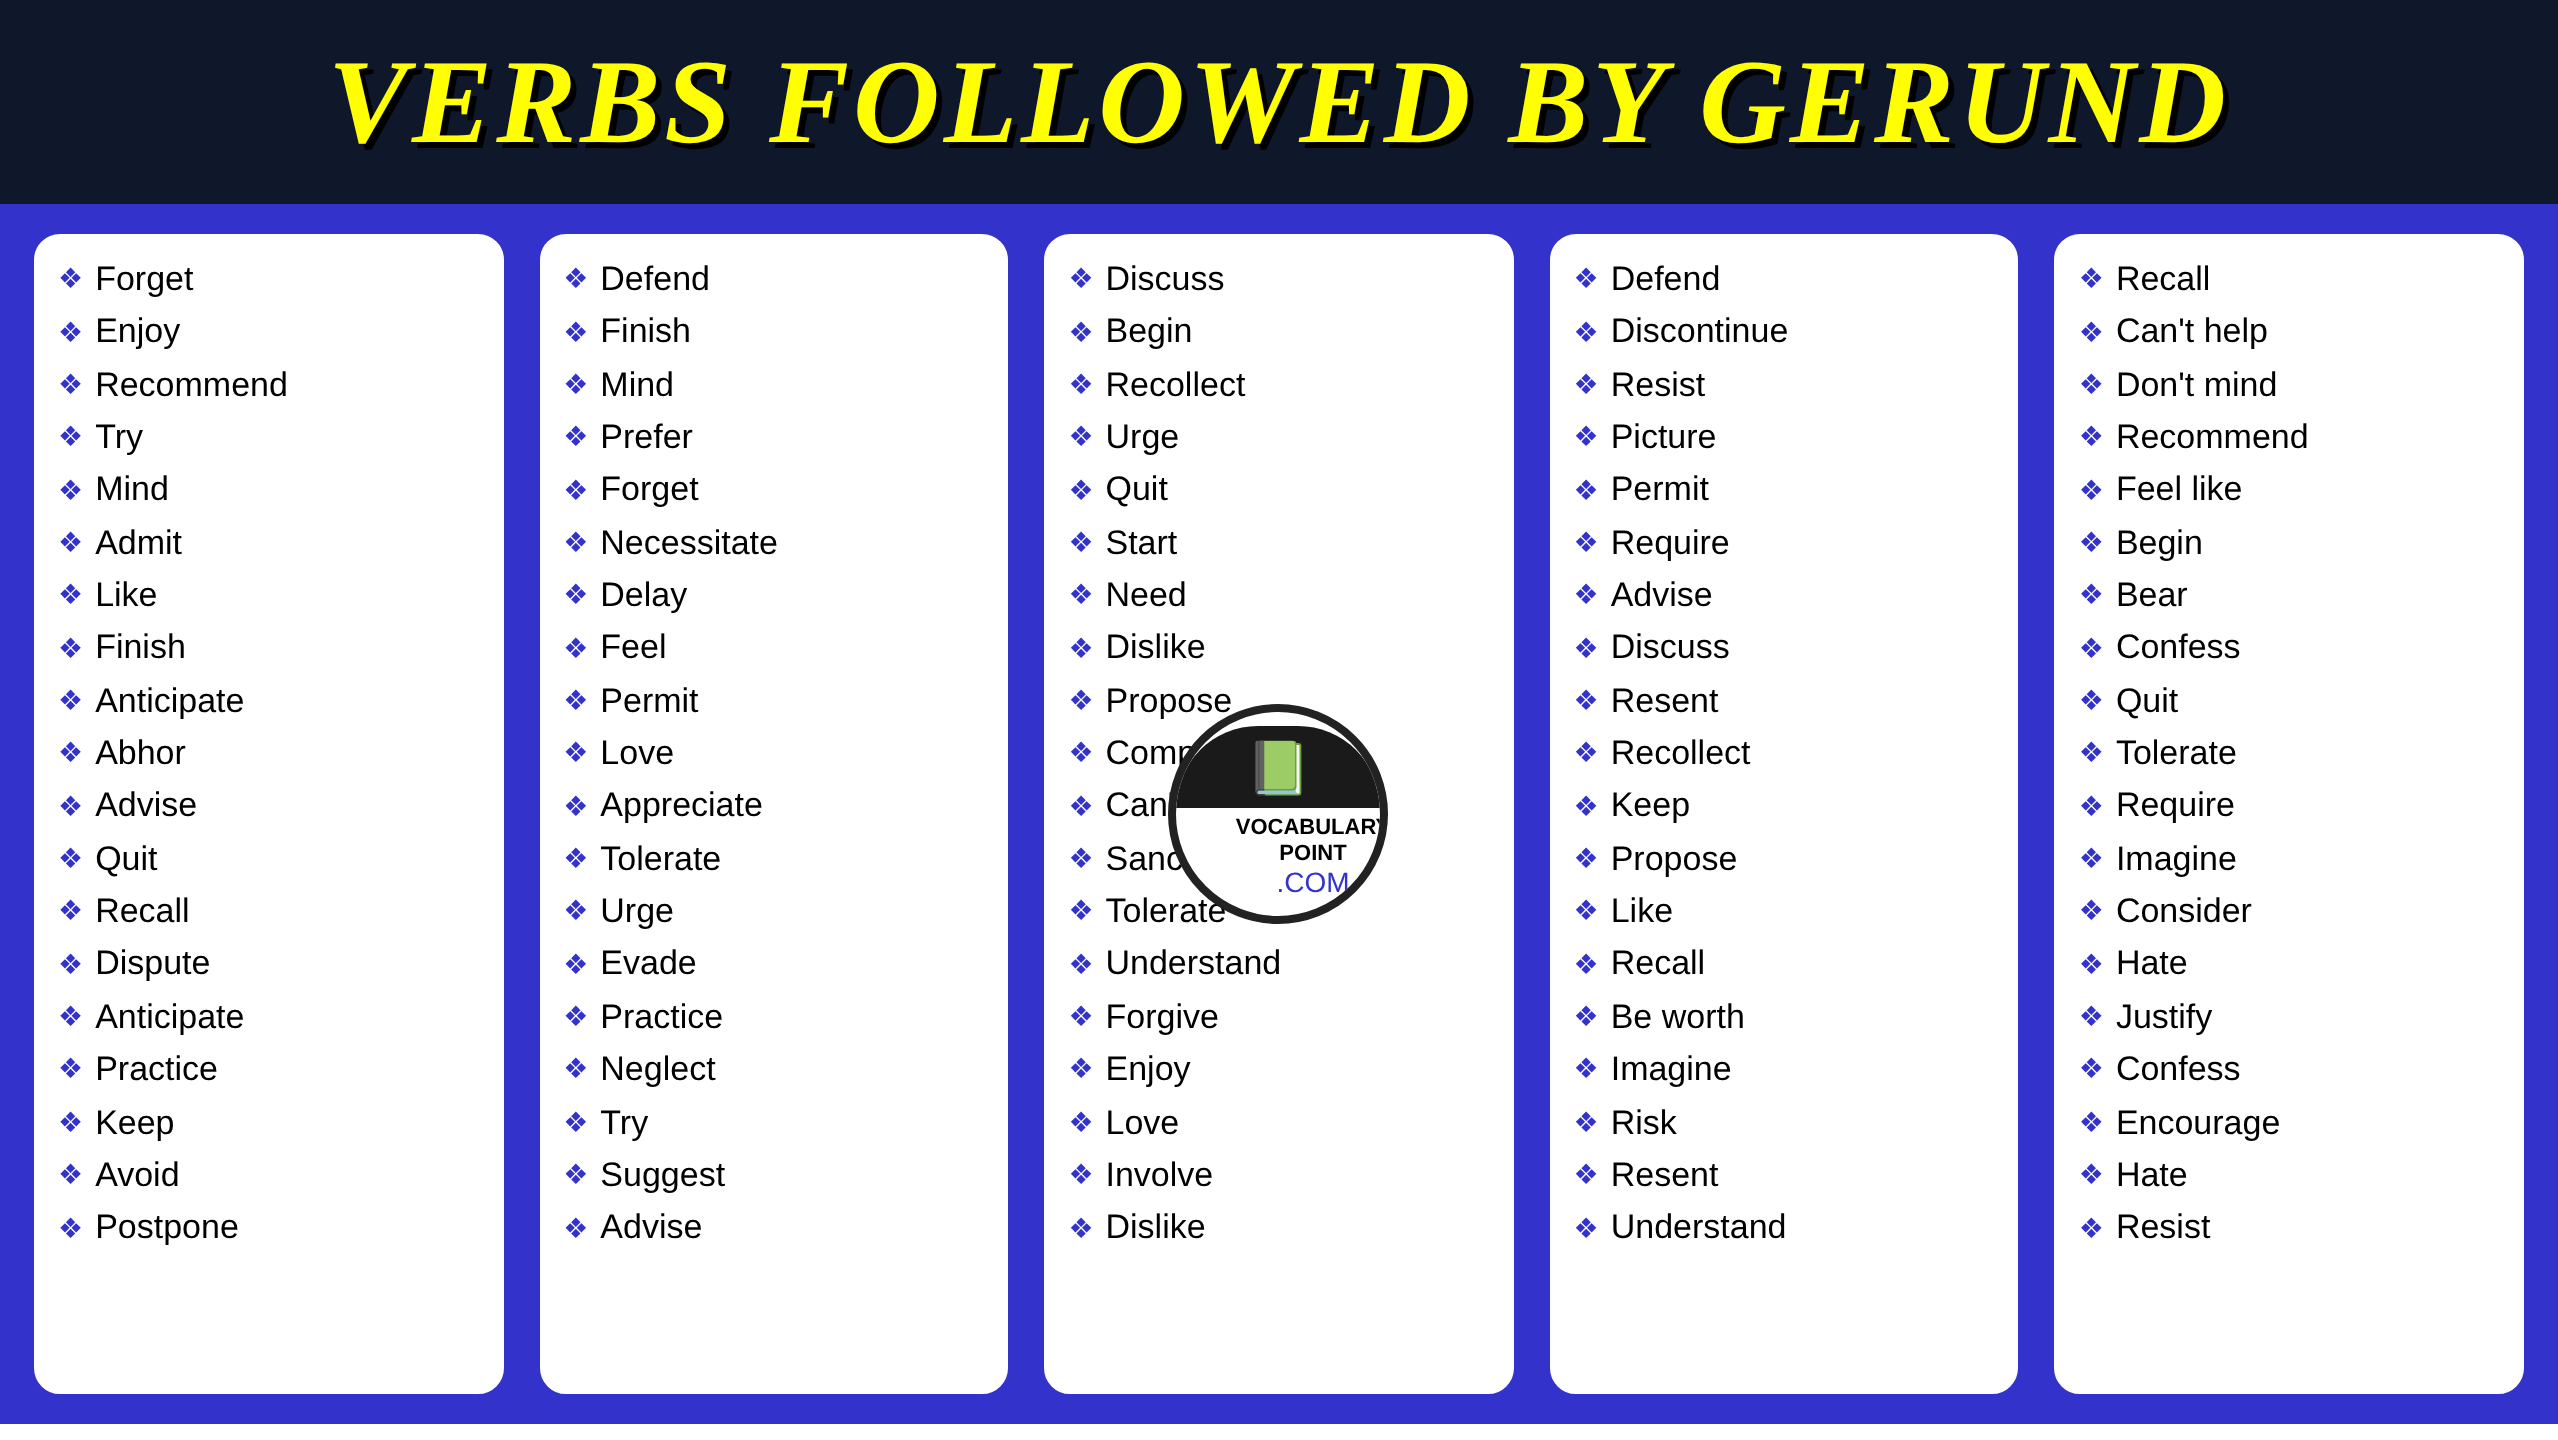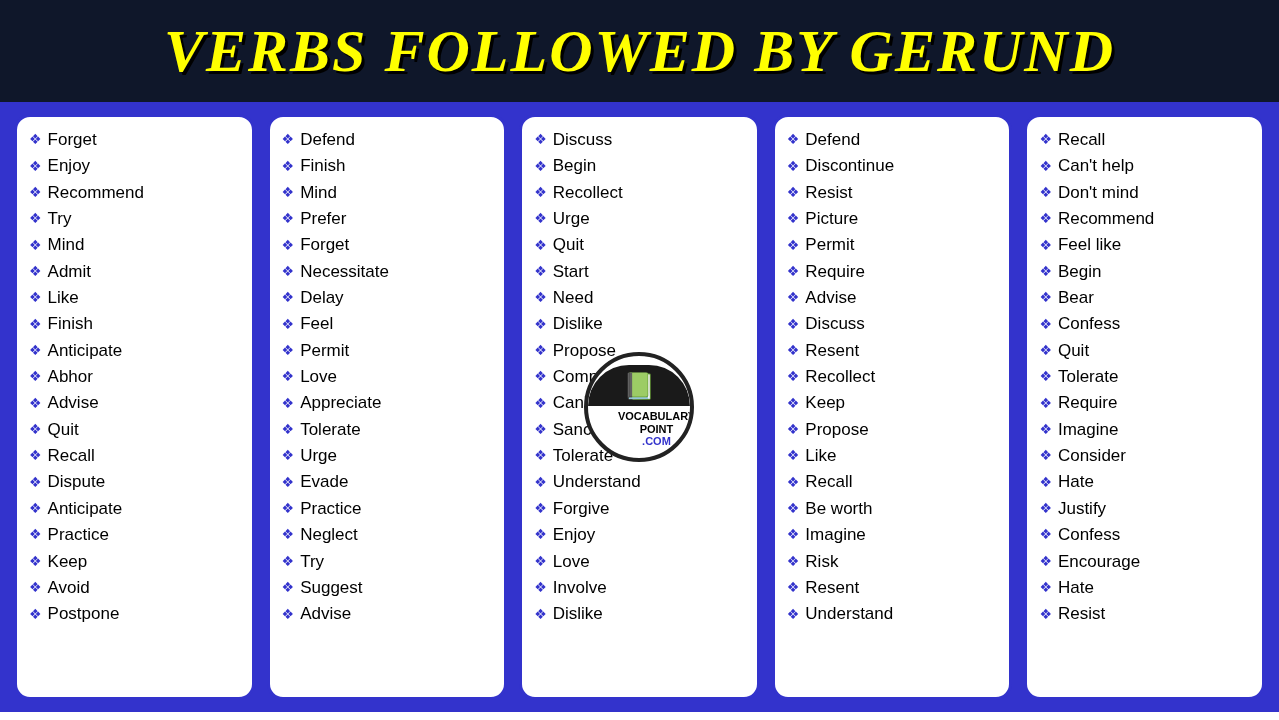--- a/index.html
+++ b/index.html
@@ -324,21 +324,21 @@
       <div class="word-item">
         <span class="diamond">❖</span>
         <span>Dislike</span>
       </div>
       <div class="logo-overlay">
         <div style="background:#1a1a1a;width:100%;display:flex;justify-content:center;padding:6px 0 4px;border-radius:50px 50px 0 0;">
           <span style="font-size:26px;">📗</span>
         </div>
         <div style="display:flex;flex-direction:column;align-items:center;padding:4px 4px 2px;margin-left:34px;">
           <span style="font-size:11px;font-weight:900;color:#000;text-align:center;line-height:1.15;">VOCABULARY<br>POINT</span>
-          <span style="font-size:11px;font-weight:700;color:#3333cc;">.COM</span>
+          <span style="font-size:14px;font-weight:400;color:#3333cc;">.COM</span>
         </div>
       </div>
     </div>
     <div class="column">
       <div class="word-item">
         <span class="diamond">❖</span>
         <span>Defend</span>
       </div>
       <div class="word-item">
         <span class="diamond">❖</span>

